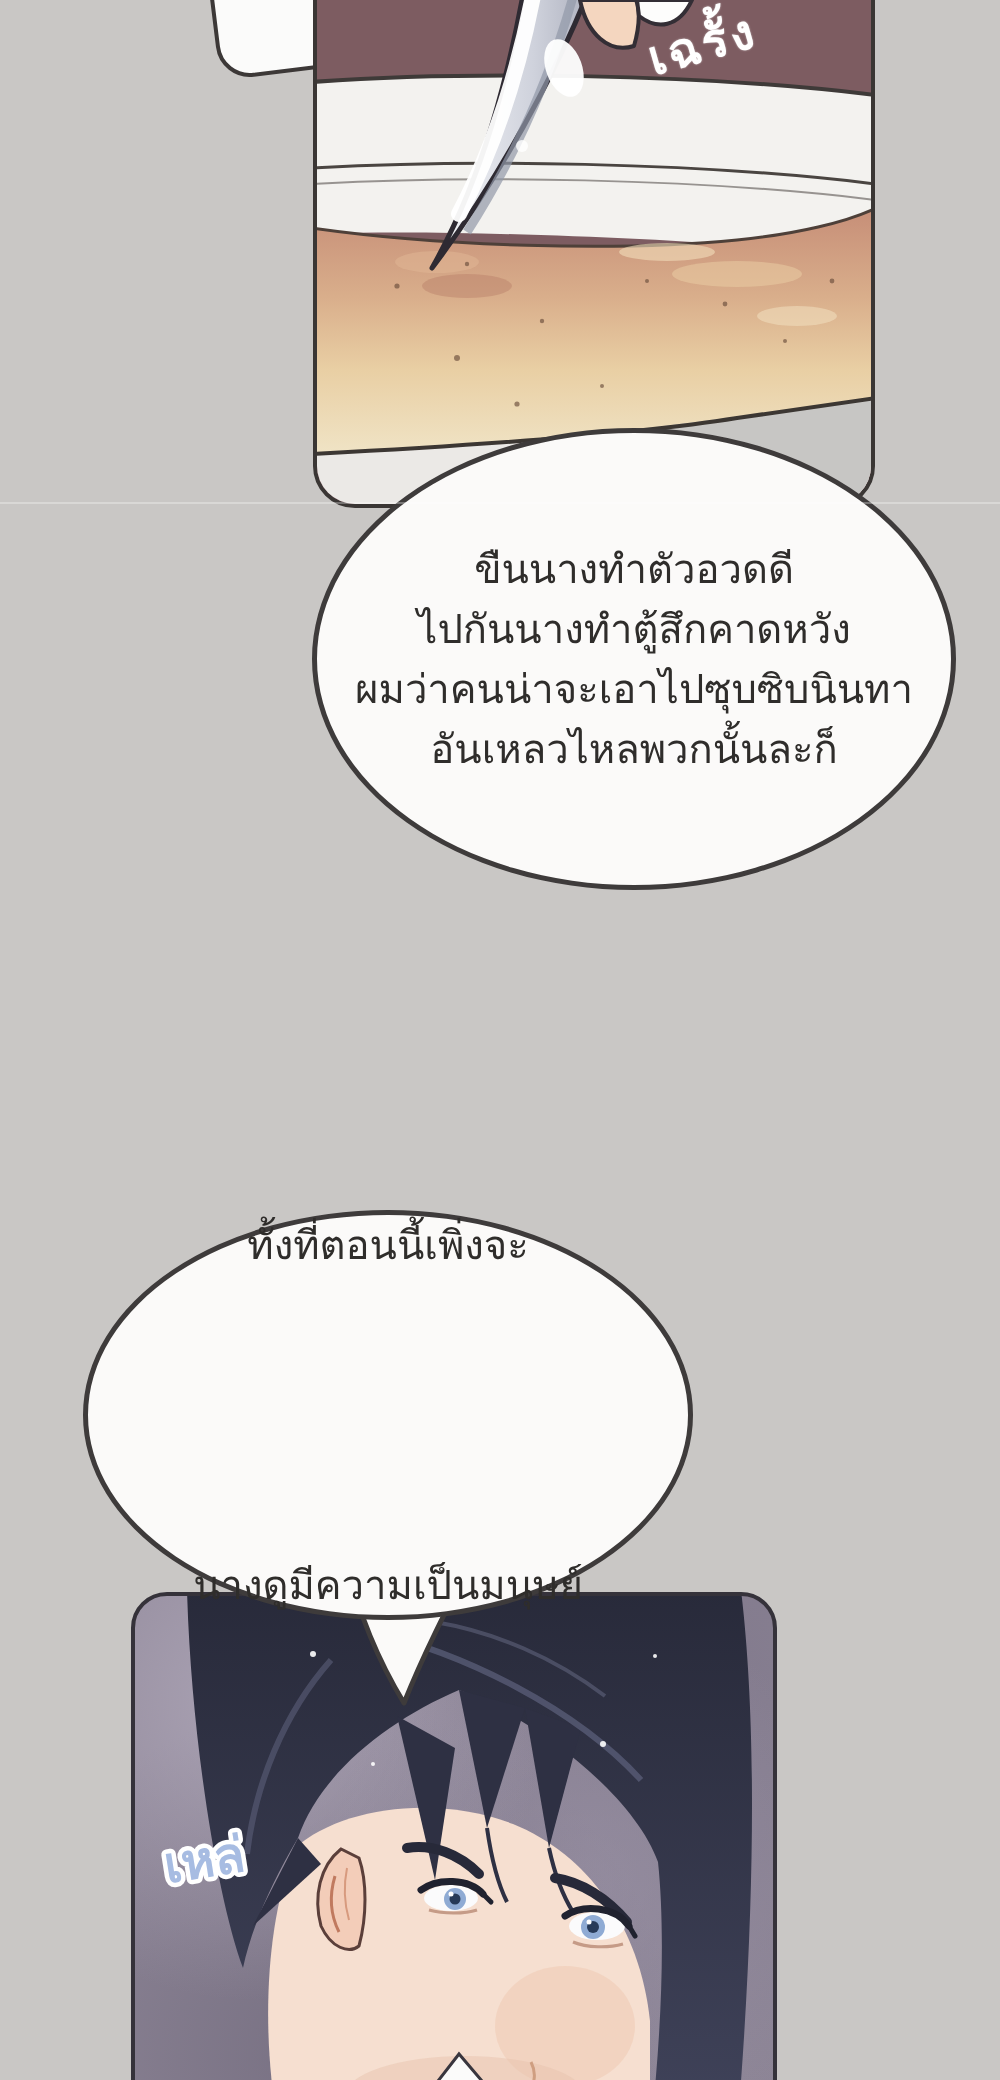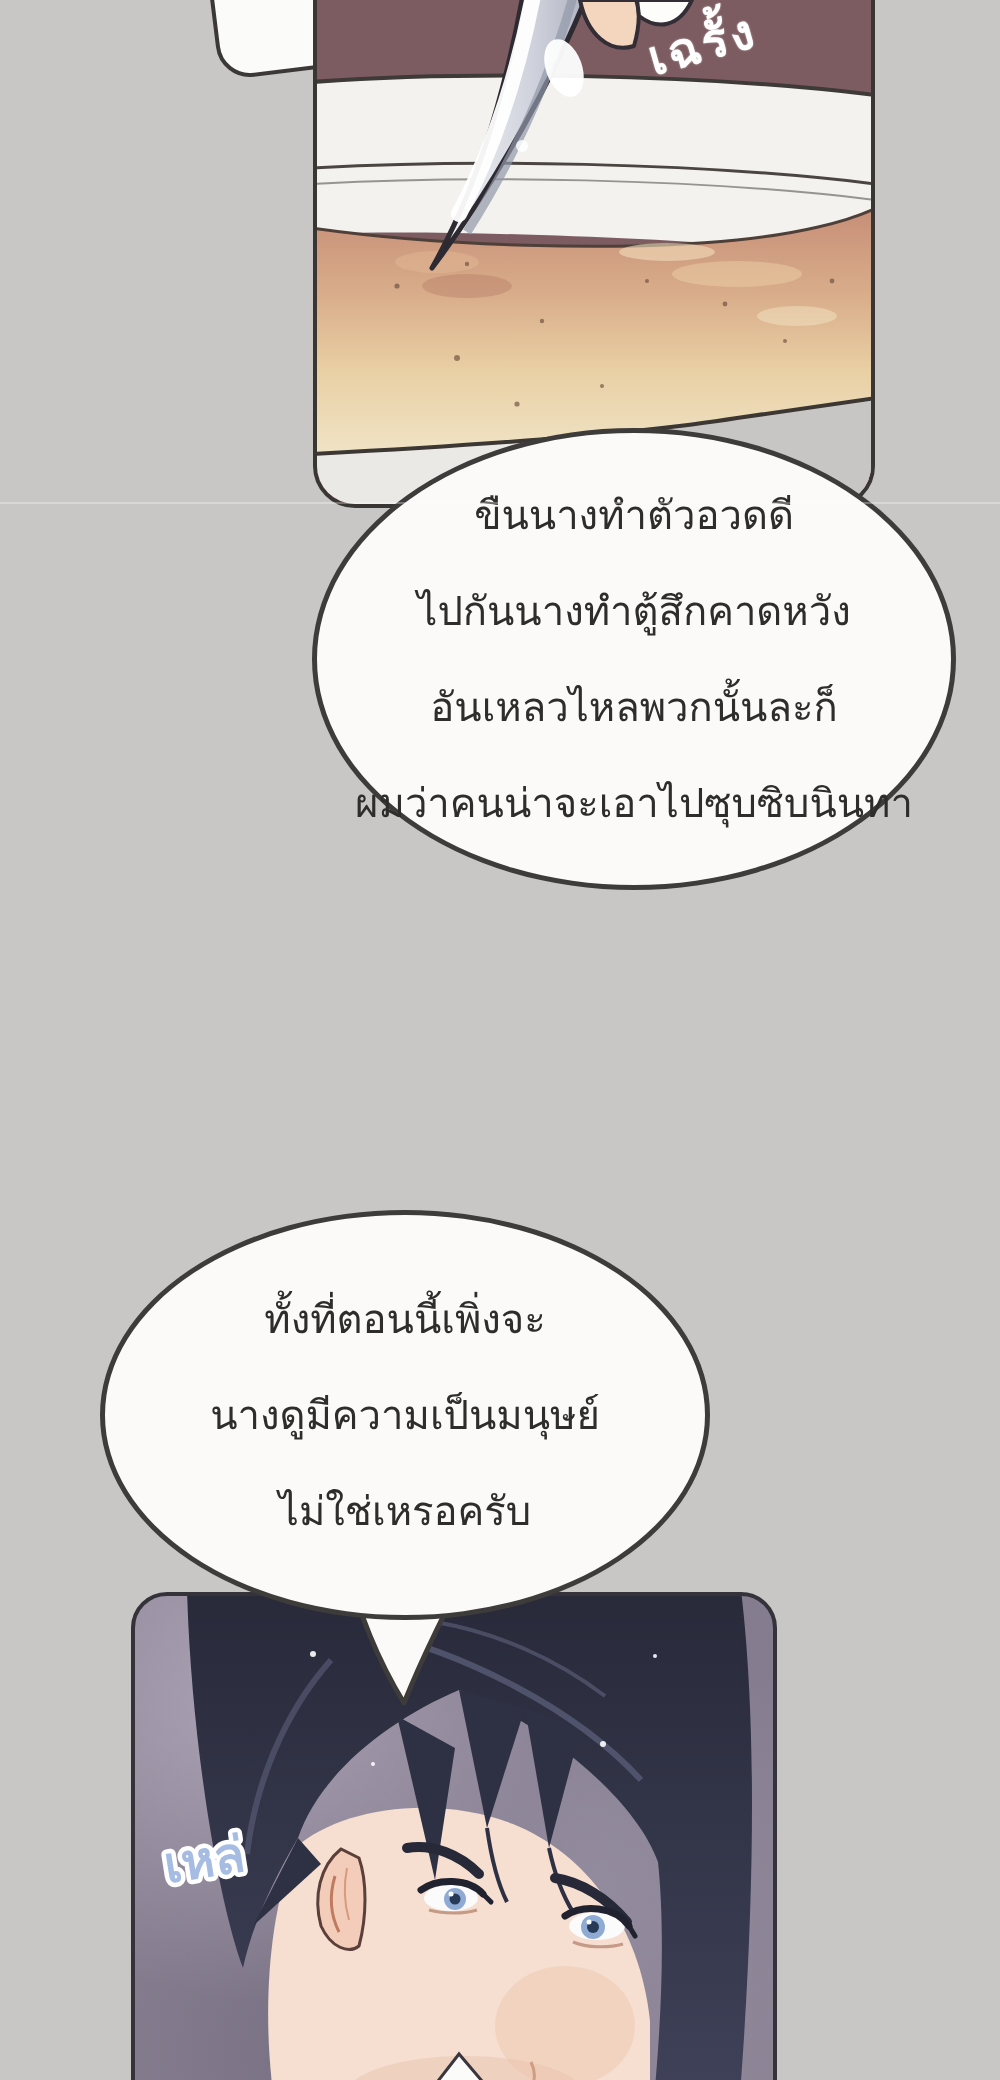--- a/index.html
+++ b/index.html
@@ -30,25 +30,25 @@
     font-size:48px;font-weight:bold;color:#ffffff;
     letter-spacing:3px;transform:rotate(-16deg);
     text-shadow:0 0 2px rgba(255,255,255,.6);
     white-space:nowrap;
   }
   
   .bubble{
     position:absolute;background:#fbfaf9;border:5px solid #3e3b3b;
     border-radius:50%;
     display:flex;flex-direction:column;justify-content:center;align-items:center;
-    text-align:center;color:#2f2d2b;gap:36px;
+    text-align:center;color:#2f2d2b;
   }
   .bubble .line{font-size:40px;line-height:60px;white-space:nowrap;}
   .bubble-1{left:312px;top:428px;width:634px;height:452px;z-index:3;}
-  .bubble-2{left:100px;top:1210px;width:600px;height:400px;z-index:6;}
+  .bubble-2{left:83px;top:1210px;width:600px;height:400px;z-index:6;justify-content:space-between;}
   
   .tail{position:absolute;left:326px;top:1555px;width:160px;height:160px;z-index:5;}
   
   .face-panel{
     position:absolute;left:131px;top:1592px;width:638px;height:520px;
     border:4px solid #35323a;border-radius:36px;
     overflow:hidden;z-index:4;
     background:
       radial-gradient(circle at 18% 20%, rgba(193,185,203,.55), rgba(193,185,203,0) 45%),
       radial-gradient(circle at 72% 55%, rgba(158,150,170,.5), rgba(158,150,170,0) 50%),
@@ -135,22 +135,22 @@
         <path d="M 263,44 C 270,78 292,98 317,90 C 324,66 322,50 319,44 Z" fill="#f4d6bf" stroke="#332e35" stroke-width="4" stroke-linejoin="round"></path>
         <path d="M 320,44 L 375,44 C 362,72 340,74 322,60 Z" fill="#fdfdfc" stroke="#332e35" stroke-width="4" stroke-linejoin="round"></path>
       </g>
     </svg>
     <div class="sfx-clang">เฉรั้ง</div>
   </div>
 
   <div class="bubble bubble-1">
     <div class="line">ขืนนางทำตัวอวดดี</div>
     <div class="line">ไปกันนางทำตู้สึกคาดหวัง</div>
+    <div class="line">ผมว่าคนน่าจะเอาไปซุบซิบนินทา</div>
     <div class="line">อันเหลวไหลพวกนั้นละก็</div>
-    <div class="line">ผมว่าคนน่าจะเอาไปซุบซิบนินทา</div>
   </div>
 
   <div class="face-panel">
     <svg width="638" height="512" viewBox="0 0 638 512">
       <defs>
         <linearGradient id="hairGrad" x1="0" y1="0" x2="0" y2="1">
           <stop offset="0" stop-color="#282a3a"></stop>
             <stop offset="1" stop-color="#3f4259"></stop>
         </linearGradient>
       </defs>
@@ -216,18 +216,17 @@
     </svg>
   </div>
 
   <svg class="tail" viewBox="0 0 160 160">
     <path d="M 20,6 C 34,64 56,112 78,148 C 94,108 124,44 148,6 C 106,-2 60,-2 20,6 Z" fill="#fbfaf9" stroke="#3e3b3b" stroke-width="5" stroke-linejoin="round"></path>
   </svg>
 
   <div class="bubble bubble-2">
     <div class="line">ทั้งที่ตอนนี้เพิ่งจะ</div>
     <div class="line">นางดูมีความเป็นมนุษย์</div>
-    <div class="line">ไม่ใช่เหรอครับ</div>
   </div>
 
   <div class="seam"></div>
 
 </div>
 
 </body></html>

